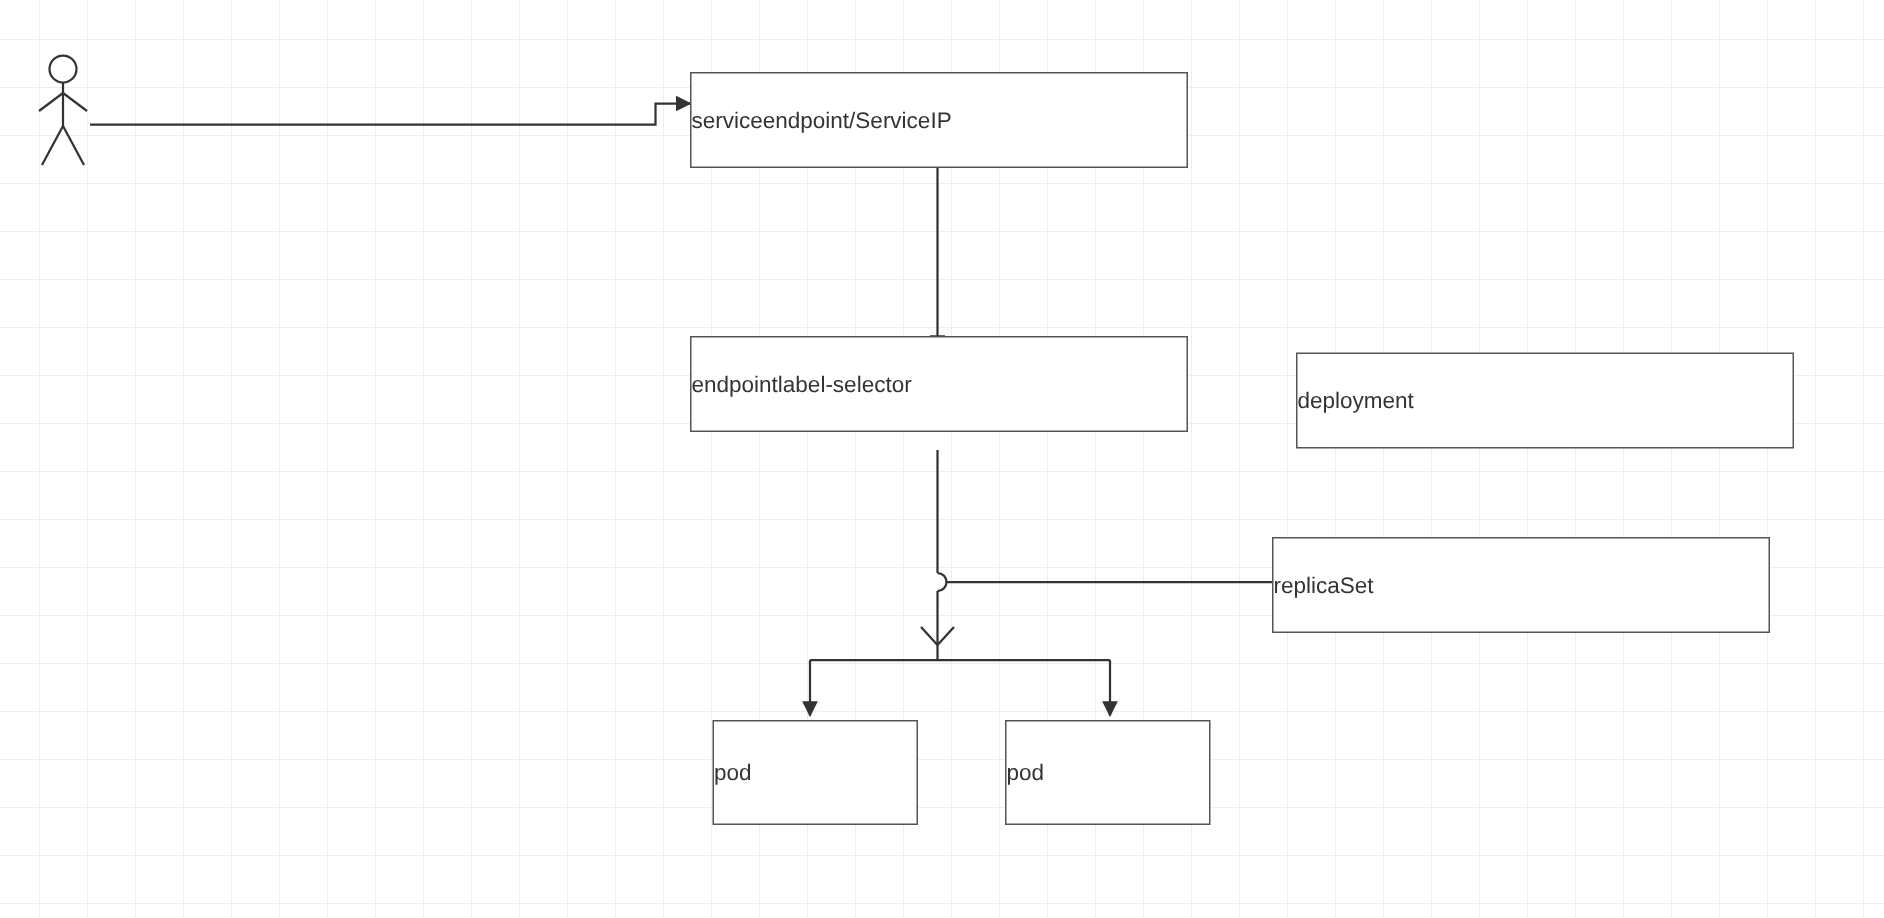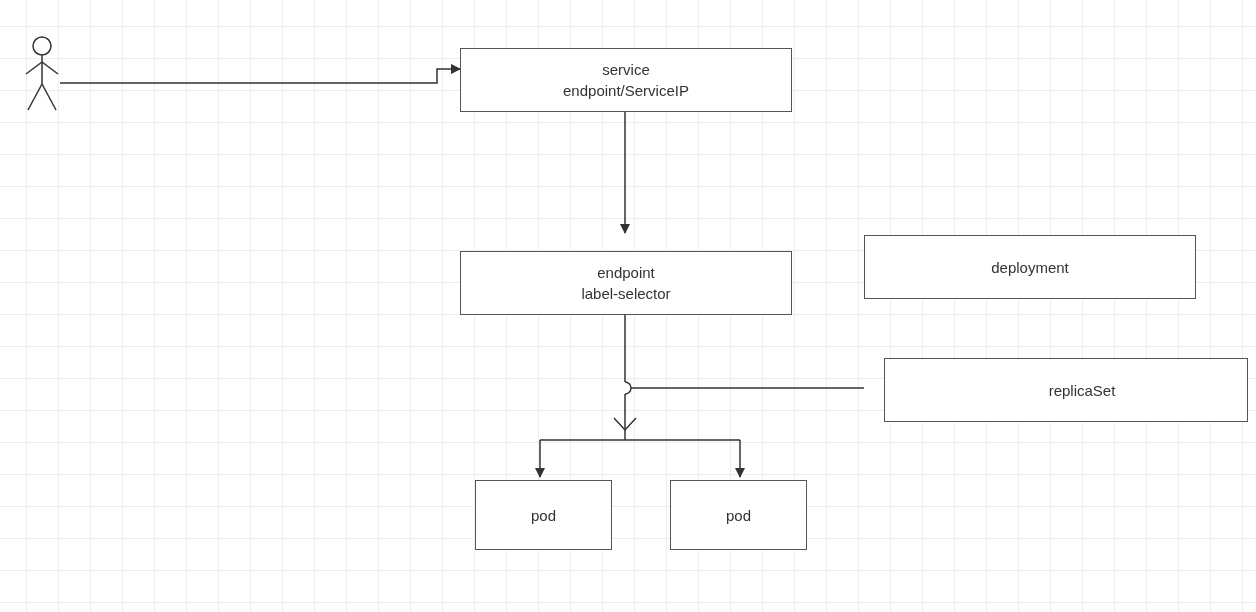--- a/index.html
+++ b/index.html
@@ -20,23 +20,22 @@
       linear-gradient(to right, #eee 1px, transparent 1px),
       linear-gradient(to bottom, #eee 1px, transparent 1px);
     background-size: 32px 32px;
     background-position: -6px -6px;
   }
   .node {
     position: absolute;
     border: 1px solid #555;
     background: #fff;
     display: flex;
-    flex-direction: column;
+    flex-direction: row;
     align-items: center;
-    justify-content: center;
     line-height: 1.4;
   }
   svg.edges {
     position: absolute;
     left: 0;
     top: 0;
     width: 1256px;
     height: 612px;
     pointer-events: none;
   }
@@ -86,30 +85,30 @@
       <line x1="20" y1="50" x2="6" y2="76" stroke="#333" stroke-width="1.5"></line>
       <line x1="20" y1="50" x2="34" y2="76" stroke="#333" stroke-width="1.5"></line>
     </svg>
   </div>
 
   <div class="node" style="left:460px; top:48px; width:330px; height:62px;">
     <span>service</span>
     <span>endpoint/ServiceIP</span>
   </div>
 
-  <div class="node" style="left:460px; top:251px; width:330px; height:62px;">
+  <div class="node" style="left:460px; top:224px; width:330px; height:62px;">
     <span>endpoint</span>
     <span>label-selector</span>
   </div>
 
   <div class="node" style="left:864px; top:235px; width:330px; height:62px;">
     <span>deployment</span>
   </div>
 
-  <div class="node" style="left:884px; top:358px; width:330px; height:62px;padding-left:32px;">
+  <div class="node" style="left:848px; top:358px; width:330px; height:62px;">
     <span>replicaSet</span>
   </div>
 
   <div class="node" style="left:475px; top:480px; width:135px; height:68px;">
     <span>pod</span>
   </div>
 
   <div class="node" style="left:670px; top:480px; width:135px; height:68px;">
     <span>pod</span>
   </div>

